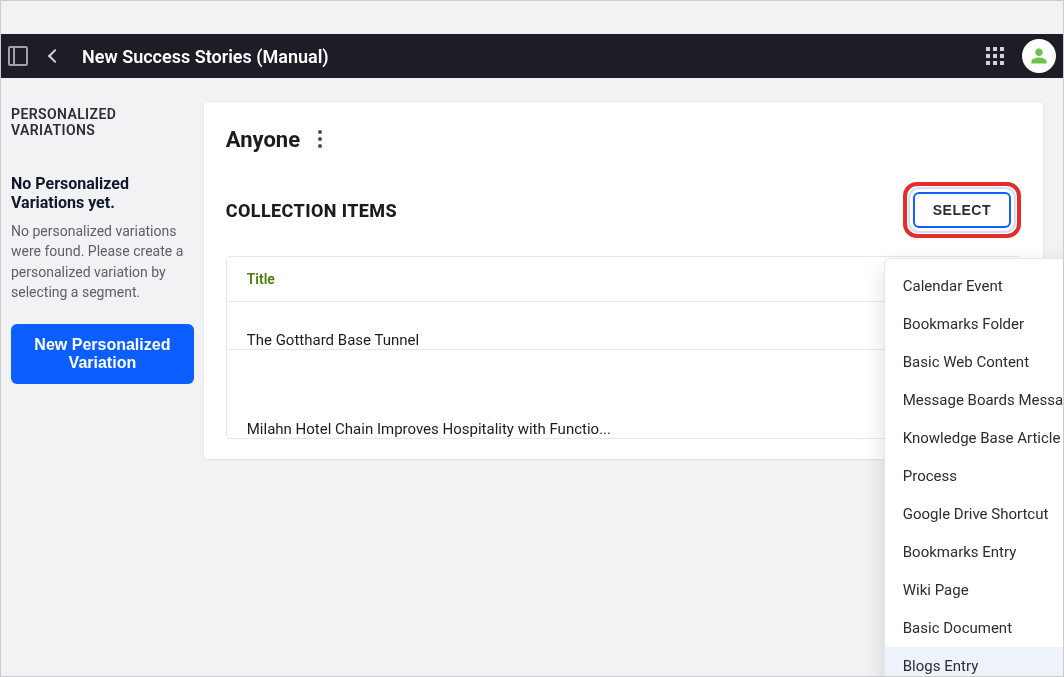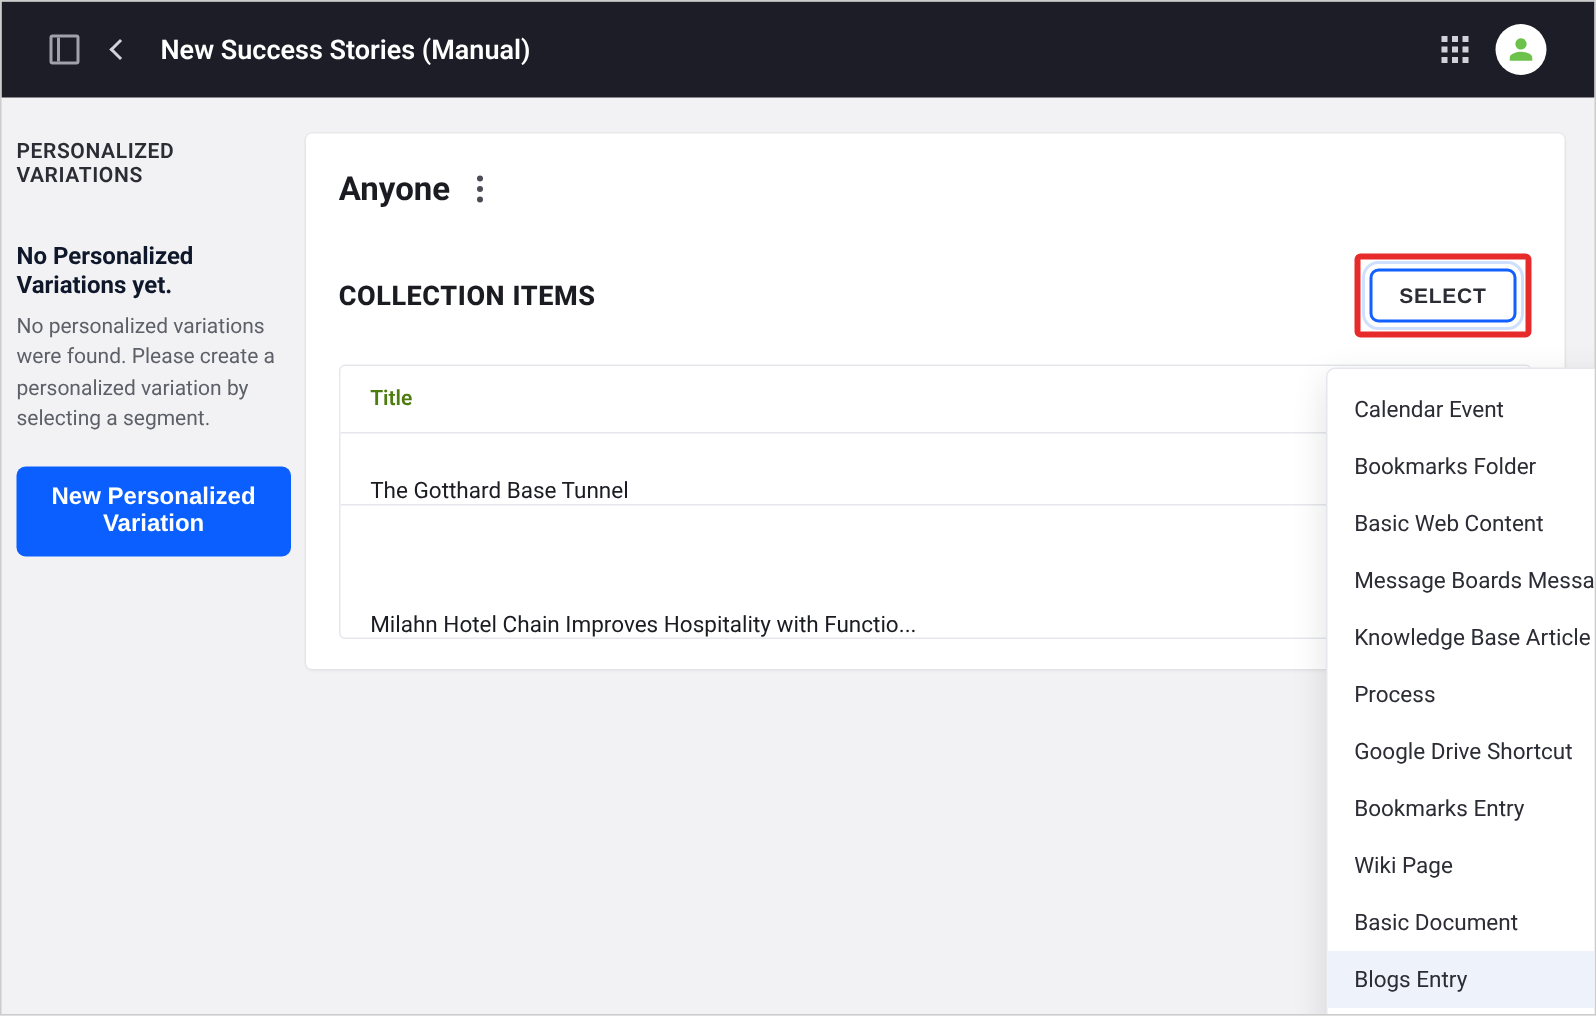--- a/index.html
+++ b/index.html
@@ -7,25 +7,26 @@
     font-family: -apple-system, BlinkMacSystemFont, "Segoe UI", Roboto, Helvetica, Arial, sans-serif;
     background: #f2f2f4;
     width: 1064px;
     height: 677px;
     overflow: hidden;
     border: 1px solid #ccc;
     position: relative;
   }
   .topbar {
     background: #1c1d26;
-    height: 64px;
+    height: 44px;
     display: flex;
     align-items: center;
-    padding: 0 32px;
+    padding: 0 7px;
     color: #fff;
+    margin-top: 33px;
   }
   .topbar .panel-icon {
     width: 20px; height: 20px;
     border: 2px solid #a0a1ab;
     border-radius: 2px;
     position: relative;
     margin-right: 22px;
   }
   .topbar .panel-icon::before {
     content: "";
@@ -145,21 +146,21 @@
     gap: 12px;
   }
   .section-row h3 {
     font-size: 18px;
     font-weight: 800;
     letter-spacing: 0.4px;
     color: #1b1c22;
   }
   .select-highlight {
     border: 4px solid #e72a2a;
-    border-radius: 4px;
+    border-radius: 14px;
     padding: 6px;
   }
   .select-btn {
     border: 2px solid #1160ff;
     outline: 2px solid #cfe0ff;
     outline-offset: 3px;
     background: #fff;
     color: #2b2c34;
     font-weight: 700;
     font-size: 14px;

